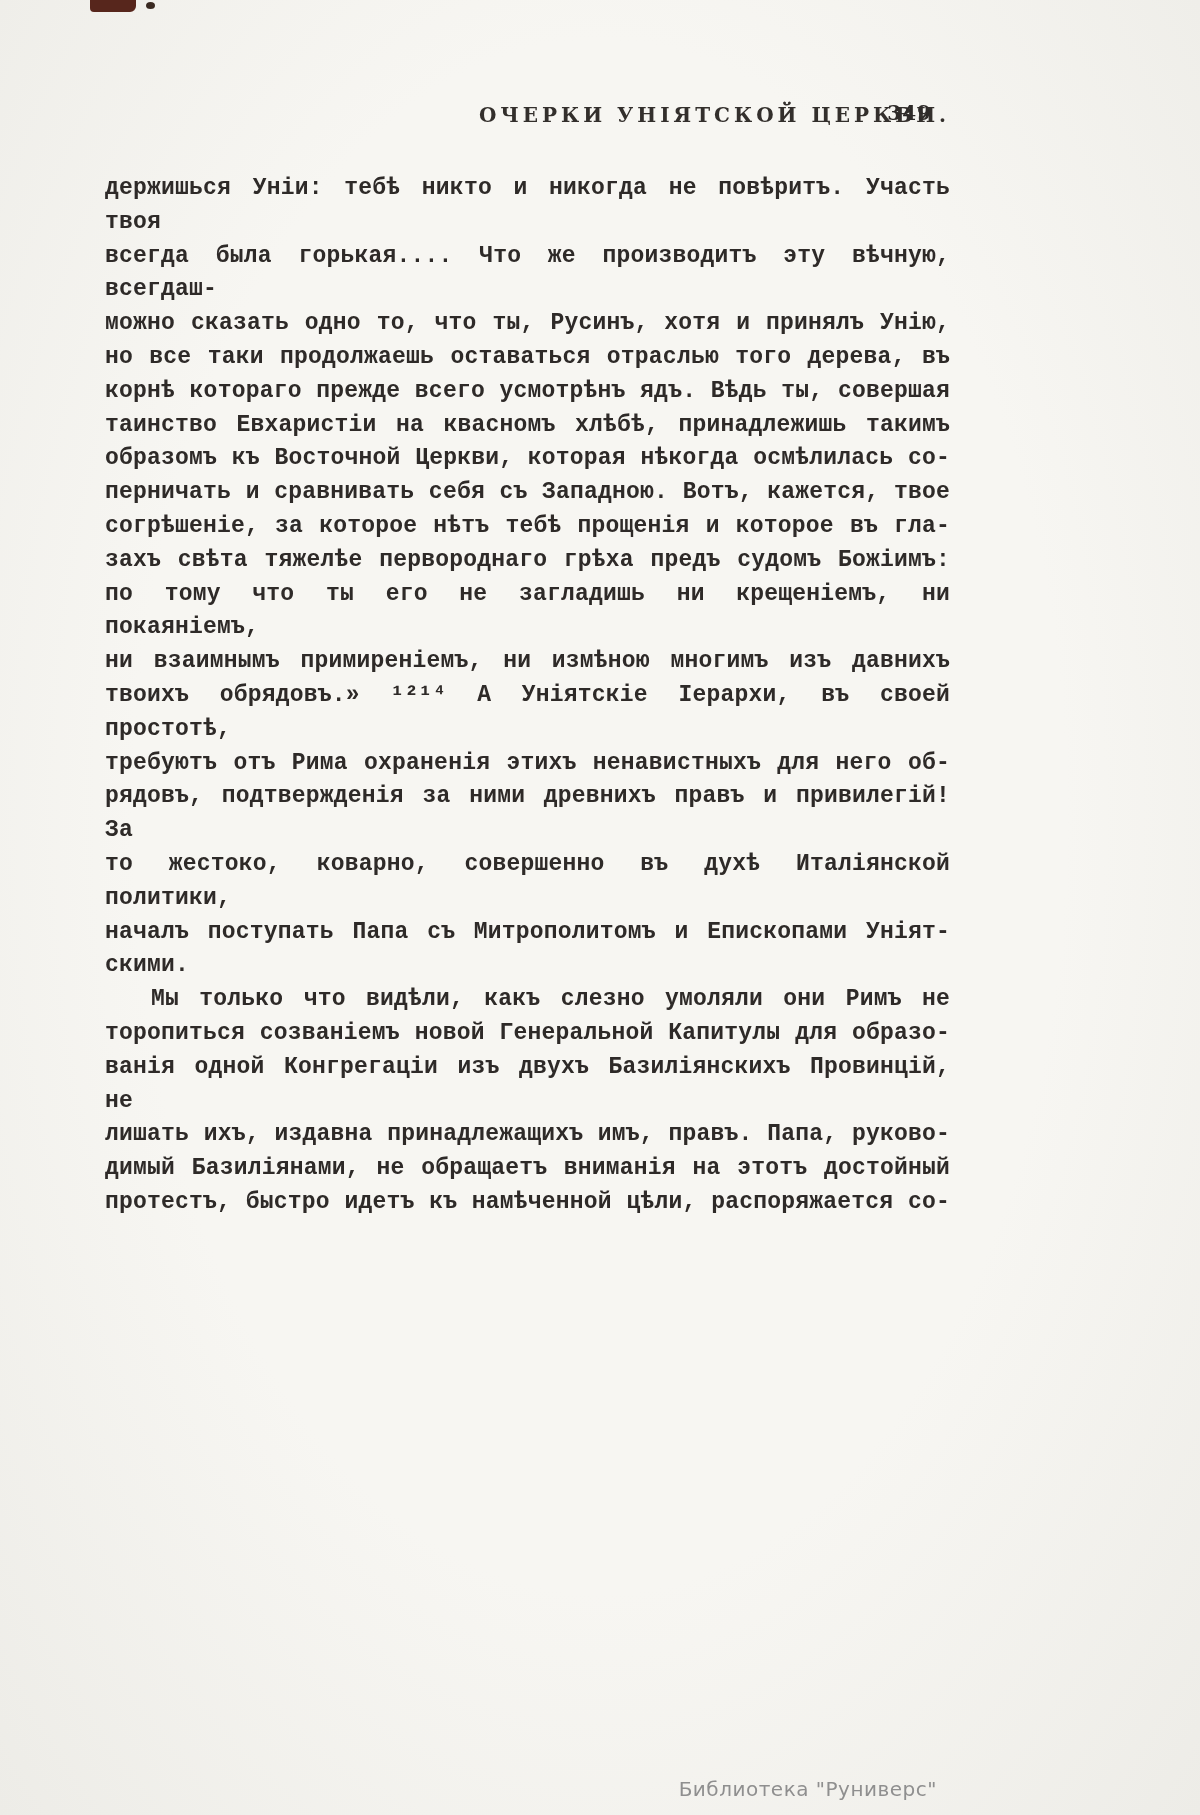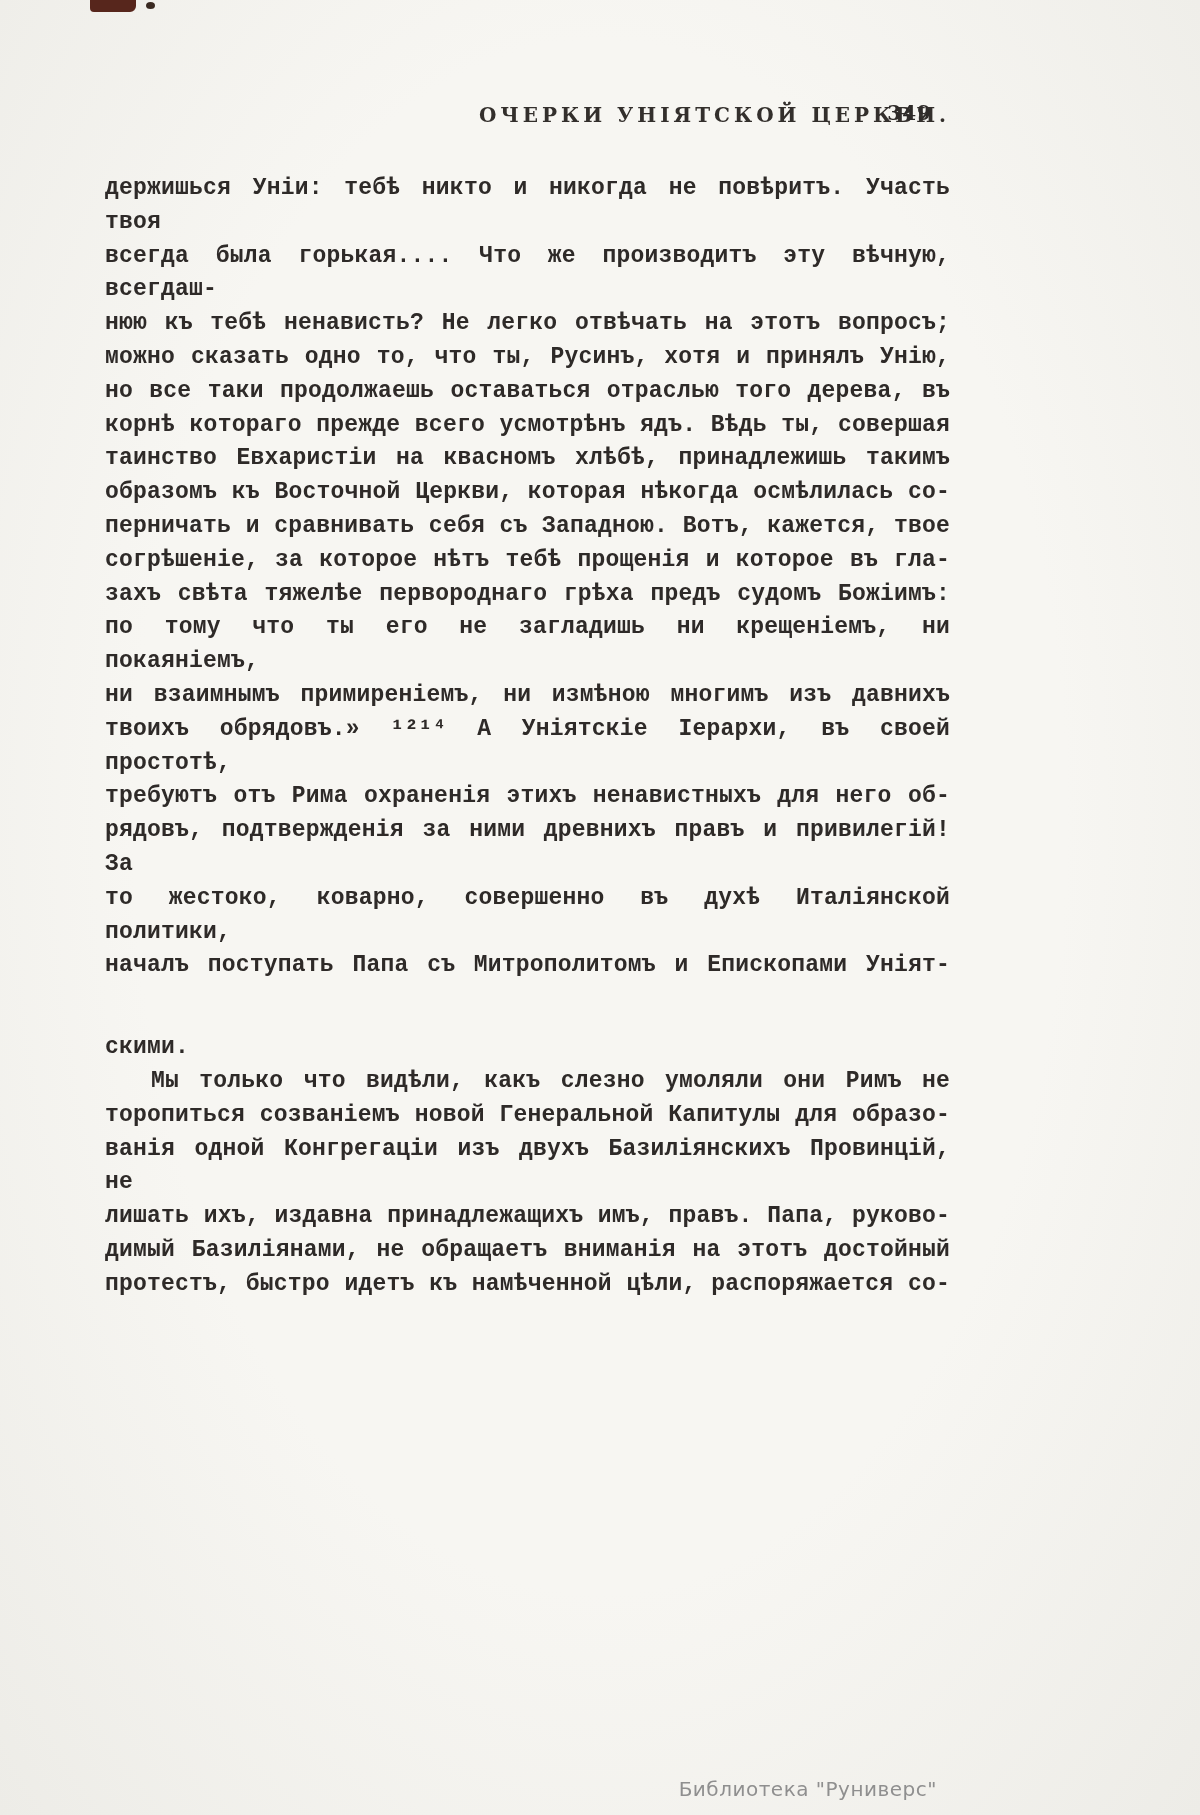--- a/index.html
+++ b/index.html
@@ -68,21 +68,20 @@
     text-align-last: justify;
     white-space: normal;
     hyphens: none;
     font-family: Liberation Mono, monospace;
   }
   .line.first-indent {
     text-indent: 46px;
   }
   .line.no-justify-last {
     text-align-last: left;
-    margin-top: 48px;
   }
   .watermark {
     position: absolute;
     right: 263px;
     bottom: 14px;
     font-family: "DejaVu Sans", "Liberation Sans", sans-serif;
     font-size: 20px;
     color: var(--watermark, #8f8f8f);
     letter-spacing: 0.5px;
   }
@@ -96,21 +95,20 @@
   <div class="scan-artifact artifact-2"></div>
 
   <header class="page-header">
     <div class="running-title">ОЧЕРКИ УНІЯТСКОЙ ЦЕРКВИ.</div>
     <div class="page-number">349</div>
   </header>
 
   <main class="text-block">
       <div class="line">держишься Уніи: тебѣ никто и никогда не повѣритъ. Участь твоя</div>
       <div class="line">всегда была горькая.... Что же производитъ эту вѣчную, всегдаш-</div>
-      <div class="line">нюю къ тебѣ ненависть? Не легко отвѣчать на этотъ вопросъ;</div>
       <div class="line">можно сказать одно то, что ты, Русинъ, хотя и принялъ Унію,</div>
       <div class="line">но все таки продолжаешь оставаться отраслью того дерева, въ</div>
       <div class="line">корнѣ котораго прежде всего усмотрѣнъ ядъ. Вѣдь ты, совершая</div>
       <div class="line">таинство Евхаристіи на квасномъ хлѣбѣ, принадлежишь такимъ</div>
       <div class="line">образомъ къ Восточной Церкви, которая нѣкогда осмѣлилась со-</div>
       <div class="line">перничать и сравнивать себя съ Западною. Вотъ, кажется, твое</div>
       <div class="line">согрѣшеніе, за которое нѣтъ тебѣ прощенія и которое въ гла-</div>
       <div class="line">захъ свѣта тяжелѣе первороднаго грѣха предъ судомъ Божіимъ:</div>
       <div class="line">по тому что ты его не загладишь ни крещеніемъ, ни покаяніемъ,</div>
       <div class="line">ни взаимнымъ примиреніемъ, ни измѣною многимъ изъ давнихъ</div>

